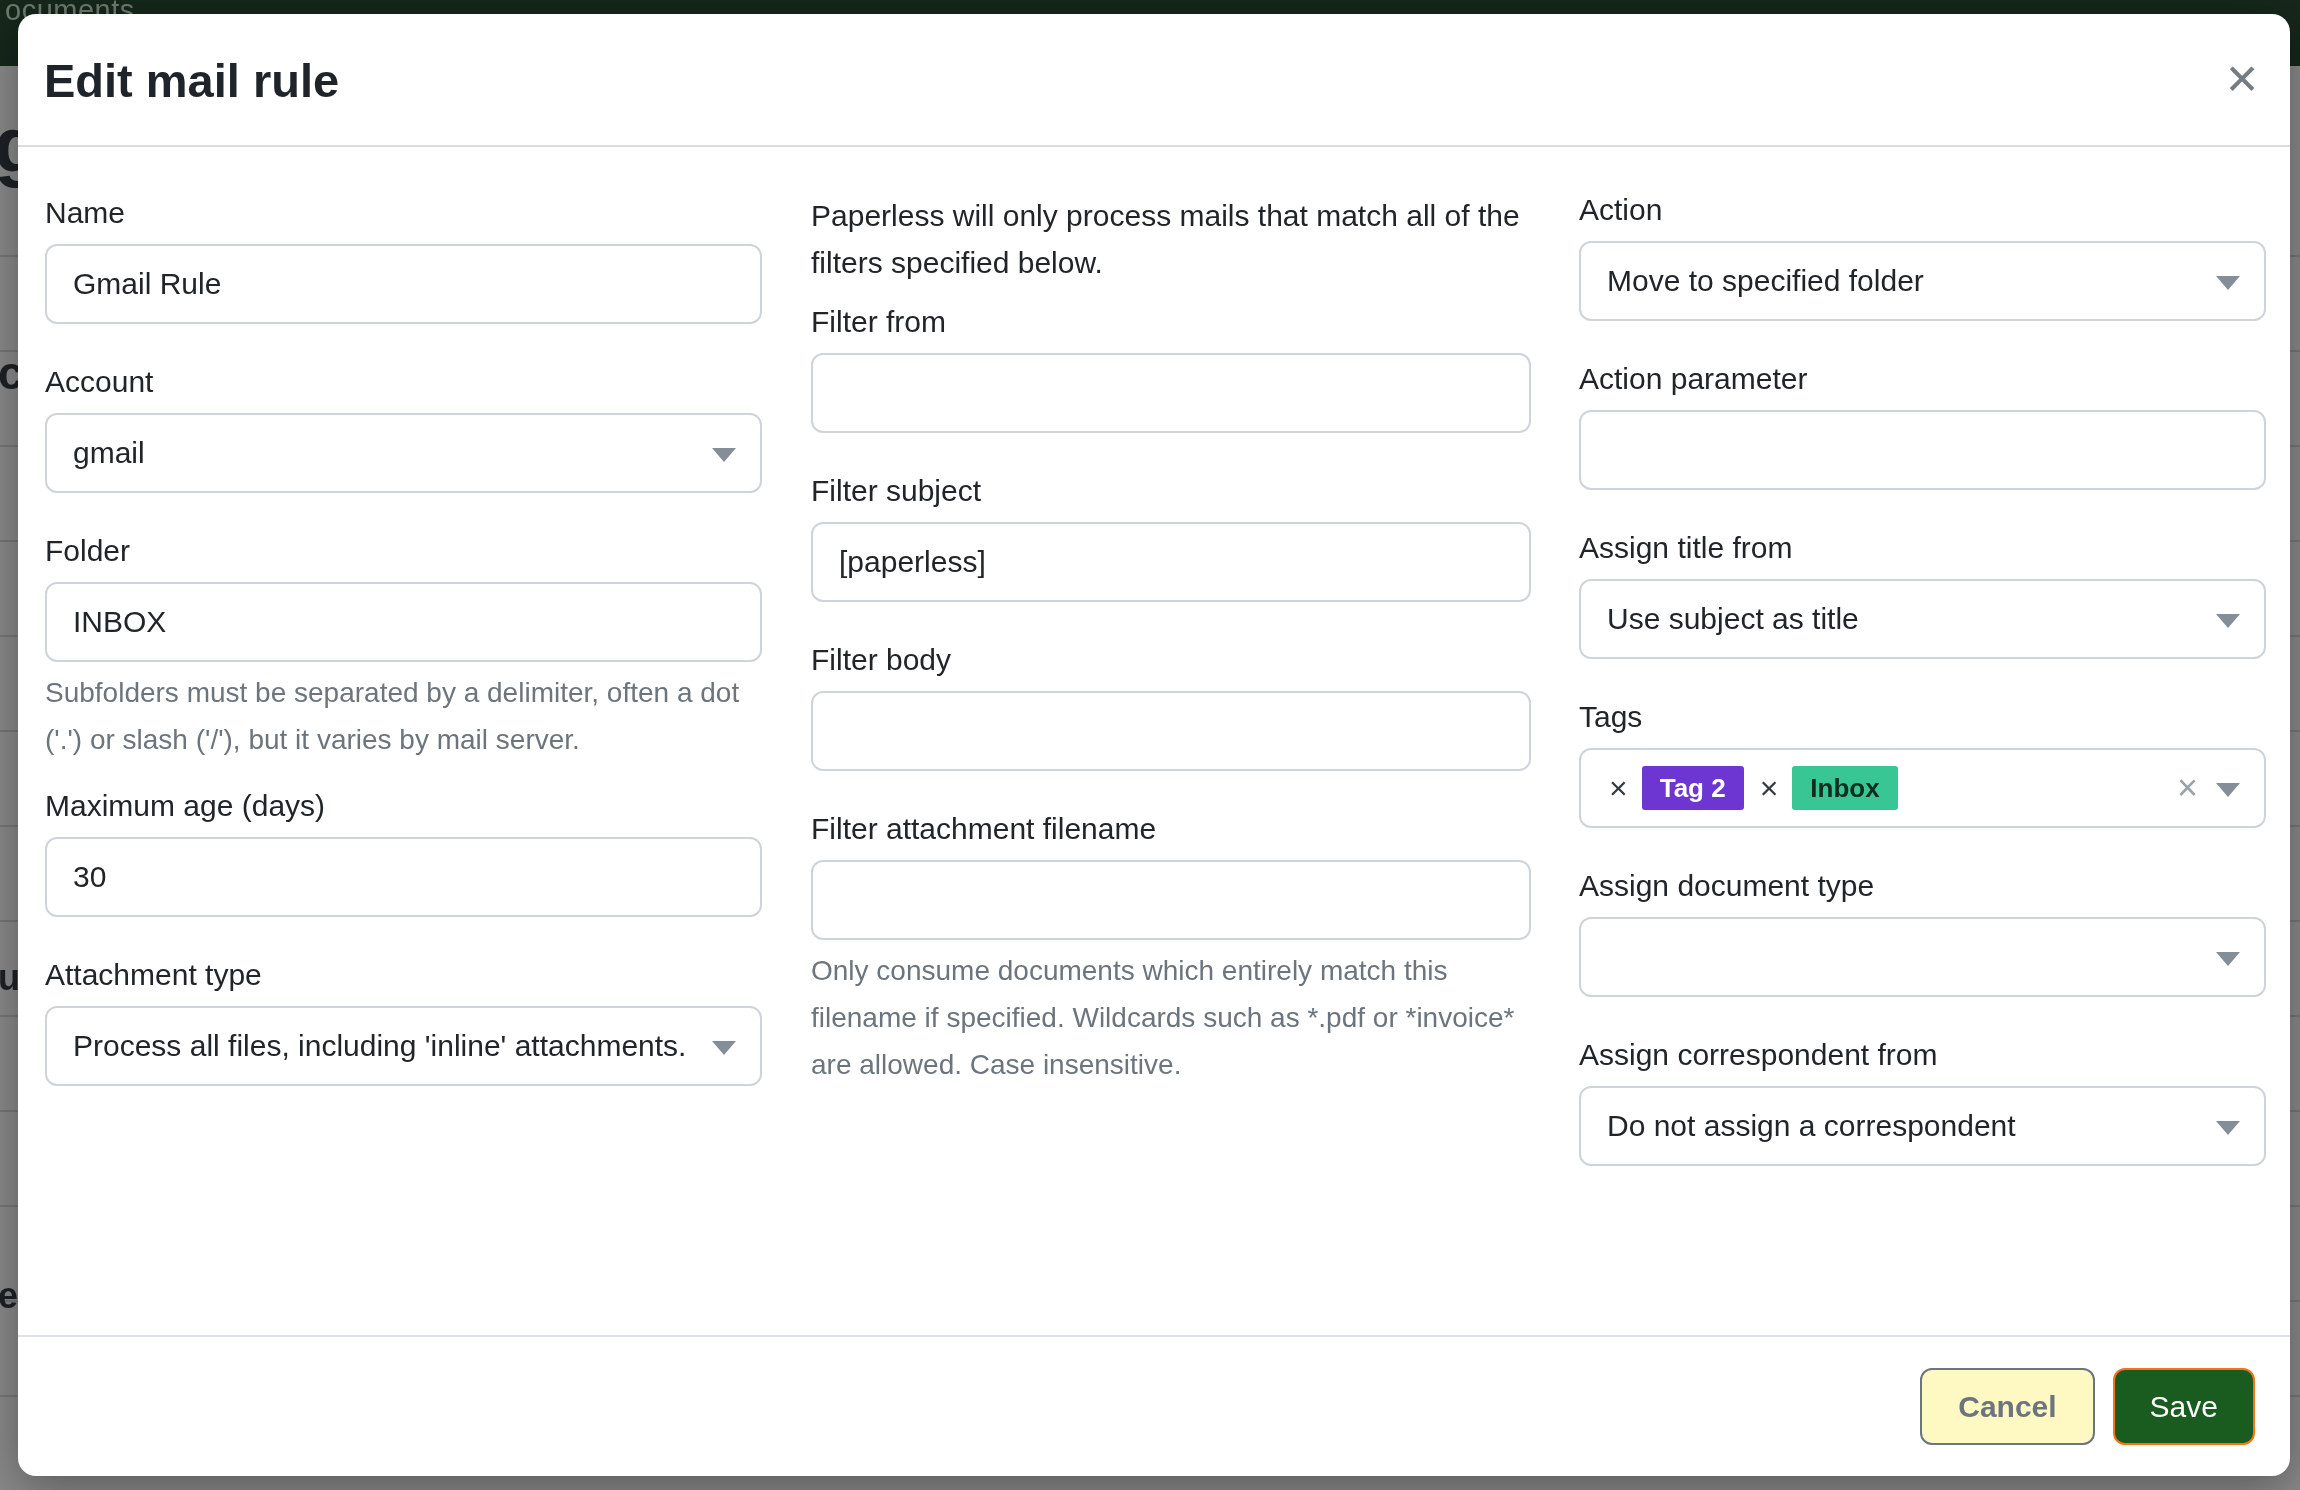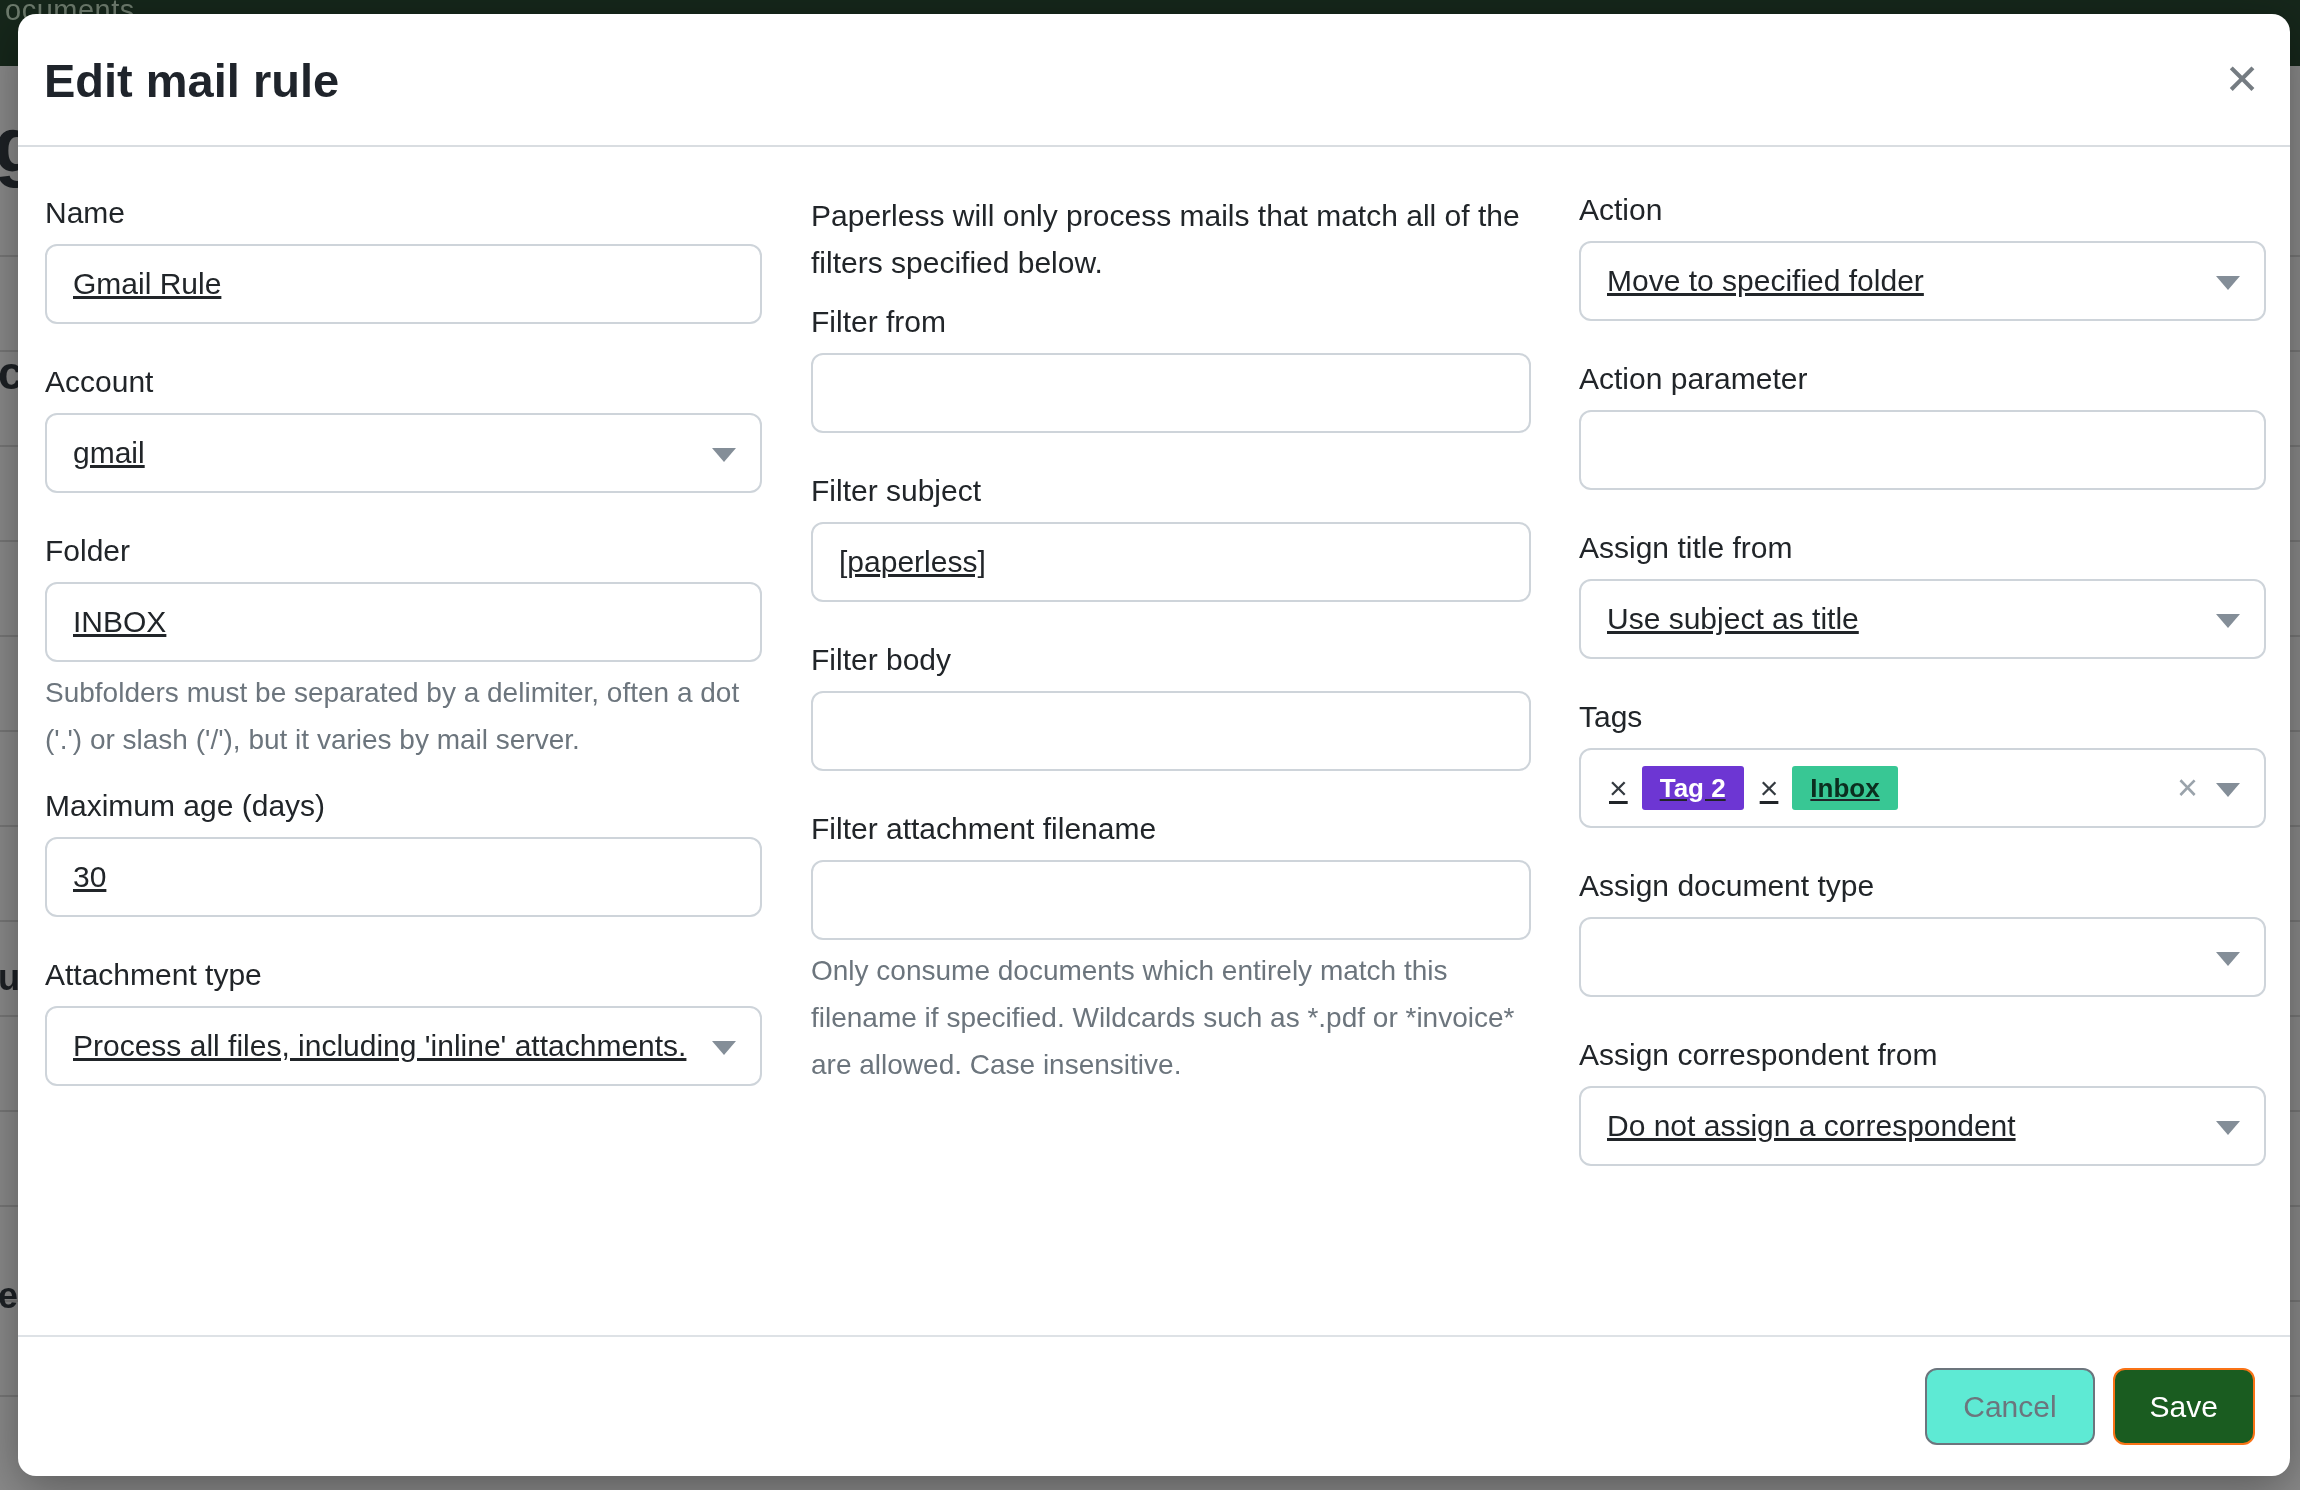--- a/index.html
+++ b/index.html
@@ -30,21 +30,21 @@
              cursor:pointer;padding:0;display:flex;align-items:center;justify-content:center;}
   .close-glyph{font-size:42px;color:#757c82;line-height:1;}
   .modal-body{position:absolute;top:135px;left:0;width:100%;}
   .col{position:absolute;top:0;}
   .col1{left:27px;width:717px;padding-top:46px;}
   .col2{left:793px;width:720px;padding-top:43px;}
   .col3{left:1561px;width:687px;padding-top:43px;}
   .lbl{display:block;font-size:30px;line-height:36px;margin:0 0 13px;color:#212529;}
   .ctl{width:100%;height:80px;border:2px solid #ced4da;border-radius:12px;background:#fff;
        font-size:30px;color:#212529;padding:0 26px;margin:0 0 40px;
-       font-family:"Liberation Sans",sans-serif;text-decoration:underline;}
+       font-family:"Liberation Sans",sans-serif;}
   input.ctl{outline:none;}
   .select{display:flex;align-items:center;position:relative;cursor:pointer;}
   .select .value{flex:1;white-space:nowrap;overflow:hidden;}
   .caret{position:absolute;right:24px;top:50%;margin-top:-5px;width:0;height:0;
          border-left:12px solid transparent;border-right:12px solid transparent;
          border-top:14px solid #848e98;}
   .help{font-size:28px;line-height:47px;color:#6c757d;margin:-33px 0 25px;}
   .intro{font-size:30px;line-height:47px;color:#212529;margin:0 0 18px;}
   .intro .it{}
   
@@ -52,21 +52,21 @@
   .tag-x{font-size:32px;color:#343a40;margin:0 14px 0 2px;cursor:pointer;line-height:1;}
   .chip{display:inline-flex;align-items:center;height:44px;padding:0 18px;border-radius:3px;
         font-size:26px;font-weight:700;margin-right:14px;white-space:nowrap;}
   .tags-clear{position:absolute;right:66px;top:50%;transform:translateY(-50%);
               font-size:36px;color:#9aa3ab;line-height:1;cursor:pointer;}
   
   .modal-footer{position:absolute;left:0;right:0;top:1321px;bottom:0;border-top:2px solid #dee2e6;
                 display:flex;align-items:center;justify-content:flex-end;gap:18px;padding-right:35px;}
   .btn{height:77px;border-radius:12px;font-size:30px;font-family:"Liberation Sans",sans-serif;
        cursor:pointer;display:inline-flex;align-items:center;}
-  .btn-cancel{background:#5eead4;border:2px solid #6c757d;color:#6c757d;padding:0 36px;}
+  .btn-cancel{background:#fef9c3;border:2px solid #6c757d;color:#6c757d;padding:0 36px;font-weight:bold;}
   .btn-save{background:#1a5c20;border:2px solid #f97316;color:#fff;padding:0 35px;}
 </style>
 </head>
 <body>
 
 <div class="screen">
 
   <div class="backdrop">
     <div class="navbar">
       <span class="navbar-frag">ocuments</span>

